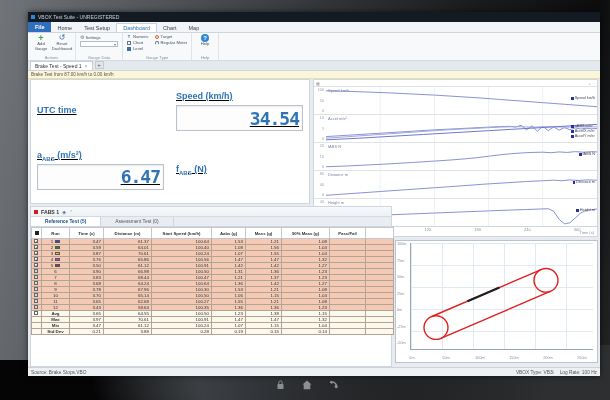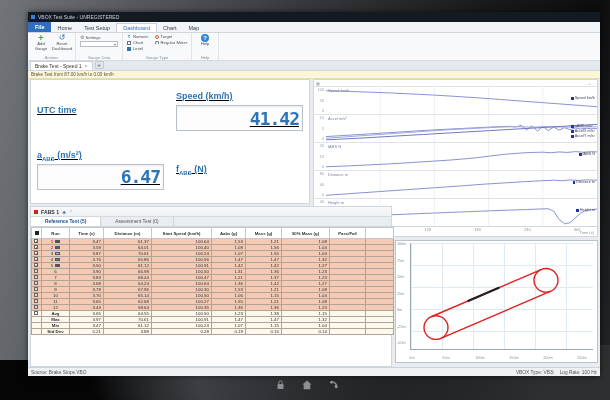--- a/index.html
+++ b/index.html
@@ -260,21 +260,21 @@
 
     <div class="main">
 
       <div class="dashboard">
         <div class="gauge">
           <div class="gauge-label"><span>UTC time</span><sub></sub><span></span></div>
         </div>
         <div class="gauge">
           <div class="gauge-label"><span>Speed (km/h)</span><sub></sub><span></span></div>
           <div class="gauge-box">
-            <span class="gauge-value">41.42</span>
+            <span class="gauge-value">34.54</span>
           </div>
         </div>
         <div class="gauge">
           <div class="gauge-label"><span>a</span><sub>ABS</sub><span> (m/s²)</span></div>
           <div class="gauge-box">
             <span class="gauge-value">6.47</span>
           </div>
         </div>
         <div class="gauge">
           <div class="gauge-label"><span>f</span><sub>ABS</sub><span> (N)</span></div>

